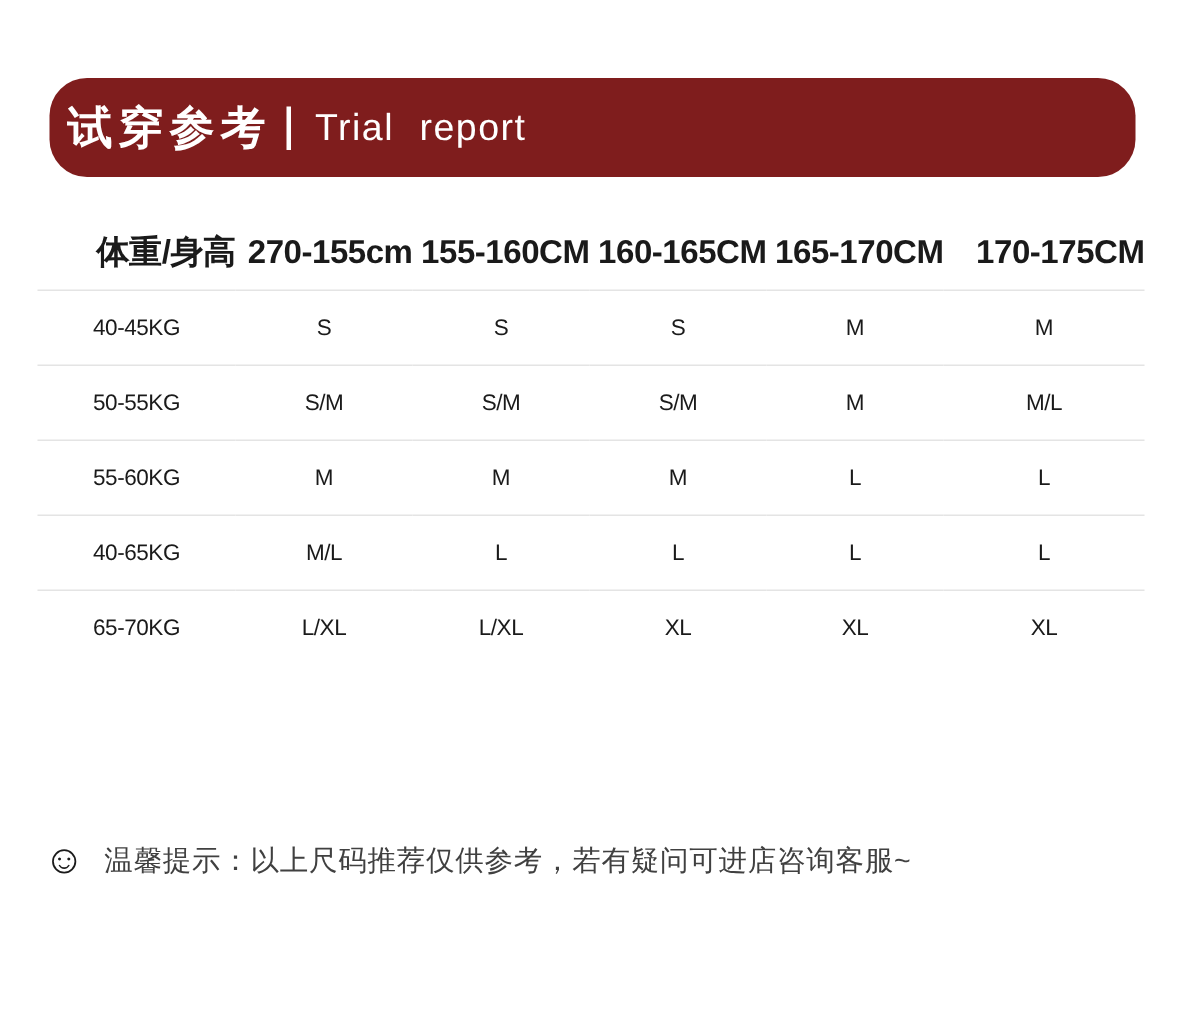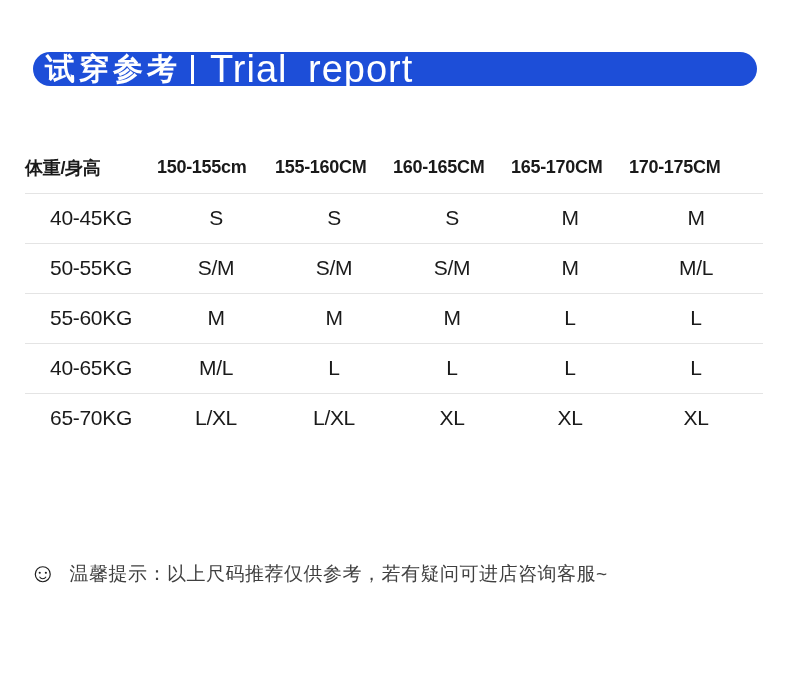--- a/index.html
+++ b/index.html
@@ -12,73 +12,73 @@
       color: #1a1a1a;
       overflow: hidden;
     }
 
     
     .banner {
       position: absolute;
       left: 33px;
       top: 52px;
       width: 724px;
-      height: 34px;
-      background: #1d4ed8;
+      height: 66px;
+      background: #7f1d1d;
       border-radius: 25px;
       display: flex;
       align-items: center;
       padding-left: 12px;
       color: #ffffff;
     }
     .banner-cn {
       font-size: 30px;
       font-weight: bold;
       letter-spacing: 4px;
       white-space: nowrap;
     }
     .banner-sep {
       display: inline-block;
       width: 3px;
       height: 29px;
       background: #ffffff;
       margin: 0 16px 0 10px;
     }
     .banner-en {
-      font-size: 38px;
+      font-size: 25px;
       font-weight: 400;
       letter-spacing: 1px;
       word-spacing: 9px;
       white-space: nowrap;
     }
 
     
     table.size-table {
       position: absolute;
       left: 25px;
       top: 143px;
       width: 738px;
       border-collapse: collapse;
       table-layout: fixed;
     }
     .size-table th {
       height: 50px;
-      text-align: left;
+      text-align: right;
       vertical-align: middle;
-      font-size: 18px;
+      font-size: 22px;
       font-weight: bold;
       letter-spacing: -0.3px;
       border-bottom: 1px solid #e4e4e4;
       white-space: nowrap;
     }
     .size-table td {
       height: 50px;
       text-align: center;
       vertical-align: middle;
-      font-size: 21px;
+      font-size: 15px;
       font-weight: normal;
       letter-spacing: -0.3px;
       border-bottom: 1px solid #e4e4e4;
       white-space: nowrap;
     }
     .size-table tbody tr:last-child td { border-bottom: none; }
 
     
     .footer {
       position: absolute;
@@ -114,21 +114,21 @@
     <col style="width:132px">
     <col style="width:118px">
     <col style="width:118px">
     <col style="width:118px">
     <col style="width:118px">
     <col style="width:134px">
   </colgroup>
   <thead>
     <tr id="header-row">
         <th>体重/身高</th>
-        <th>150-155cm</th>
+        <th>270-155cm</th>
         <th>155-160CM</th>
         <th>160-165CM</th>
         <th>165-170CM</th>
         <th>170-175CM</th>
       </tr>
   </thead>
   <tbody id="table-body">
       <tr>
         <td>40-45KG</td>
         <td>S</td>

